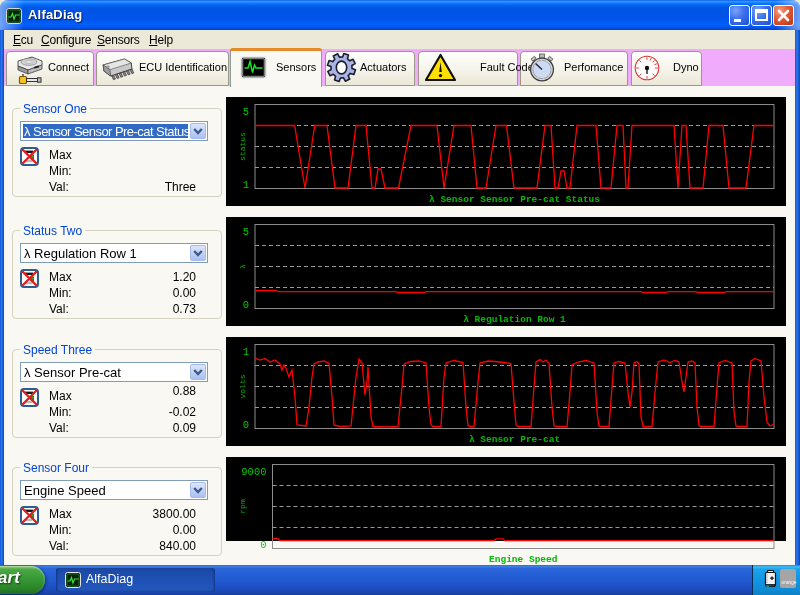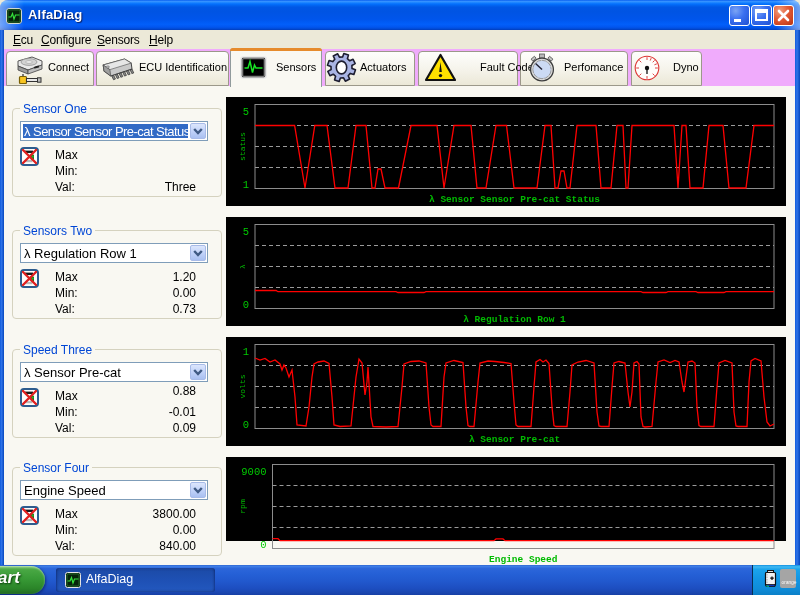--- a/index.html
+++ b/index.html
@@ -31,21 +31,21 @@
 .tabtxt{position:absolute;font-size:11px;color:#000;top:12px;white-space:nowrap}
 
 .grp{position:absolute;left:12px;width:210px;height:89px;border:1px solid #d5d2bf;border-radius:4px}
 .grplbl{position:absolute;left:7px;top:-7px;background:#f9f8f2;padding:0 3px;color:#0046d5;font-size:12px;white-space:nowrap}
 .combo{position:absolute;left:7px;top:12px;width:188px;height:20px;border:1px solid #7f9db9;background:#fff}
 .cbtxt{position:absolute;left:3px;top:2px;font-size:13px;color:#000;white-space:nowrap}
 .cbbtn{position:absolute;right:1px;top:1px;width:16px;height:16px;border-radius:2px;border:1px solid #a8bbe8;
  background:linear-gradient(180deg,#dce6fc 0%,#c2d3f9 50%,#a9c0f1 100%)}
 .xbtn{position:absolute;left:7px;top:38px;width:19px;height:19px;border:2px solid #2d5c8e;background:#fdfdfd;border-radius:4px}
 .row{position:absolute;font-size:12px;color:#000;white-space:nowrap}
-.rlab{left:42px}.rval{right:25px;text-align:right}
+.rlab{left:36px}.rval{right:25px;text-align:right}
 
 .gpanel{position:absolute;left:225.5px;width:560px;height:109px;background:#000}
 
 #taskbar{left:0;top:565px;width:800px;height:30px;
  background:linear-gradient(180deg,#1e52c4 0%,#4686ea 3%,#3a78e4 6%,#2c66da 12%,#2560d6 30%,#2158cd 55%,#1d4ec0 78%,#1a46b0 92%,#173fa5 100%)}
 #startbtn{left:-40px;top:566px;width:85px;height:28px;border-radius:0 14px 14px 0;
  background:linear-gradient(180deg,#7cc46c 0%,#48a743 14%,#389a36 45%,#2b8529 80%,#226b22 100%);
  box-shadow:inset 0 1px 2px rgba(255,255,255,.5), 1px 1px 3px rgba(0,20,80,.6)}
 #startbtn span{position:absolute;left:23px;top:2px;color:#fff;font-size:17px;font-weight:bold;font-style:italic;text-shadow:1px 1px 2px rgba(0,40,0,.8)}
 #taskbtn{left:56px;top:568px;width:159px;height:24px;border-radius:3px;
@@ -194,21 +194,21 @@
           <path d="M8.6 5.2 L12 5.8 L12 11 L8.6 10.2 Z" fill="#167c16"></path>
           <circle cx="10.6" cy="7.6" r="1.1" fill="#2fae2f"></circle>
           <path d="M1 1 L14 14 M14 1 L1 14" stroke="#e02020" stroke-width="2.4" stroke-linecap="round"></path>
         </svg></div>
  <span class="row rlab" style="top:39px">Max</span>
  <span class="row rlab" style="top:55px">Min:</span>
  <span class="row rlab" style="top:71px">Val:</span>
  <span class="row rval" style="top:71px">Three</span>
 </div>
 <div class="grp" style="top:230px">
- <span class="grplbl">Sensors Two</span>
+ <span class="grplbl">Status Two</span>
  <div class="combo">
         <span class="cbtxt">λ Regulation Row 1</span>
   <div class="cbbtn"><svg width="14" height="14" viewBox="0 0 14 14">
             <path d="M3.2 5 L7 9 L10.8 5" stroke="#3f5a84" stroke-width="2.4" fill="none"></path>
           </svg></div>
  </div>
  <div class="xbtn"><svg width="15" height="15" viewBox="0 0 15 15">
           <rect x="3" y="1.6" width="8" height="2.4" fill="#1a1a1a"></rect>
           <rect x="3.4" y="11" width="7" height="2.2" fill="#b9b9b9"></rect>
           <path d="M8.6 5.2 L12 5.8 L12 11 L8.6 10.2 Z" fill="#167c16"></path>
@@ -234,21 +234,21 @@
           <rect x="3" y="1.6" width="8" height="2.4" fill="#1a1a1a"></rect>
           <rect x="3.4" y="11" width="7" height="2.2" fill="#b9b9b9"></rect>
           <path d="M8.6 5.2 L12 5.8 L12 11 L8.6 10.2 Z" fill="#167c16"></path>
           <circle cx="10.6" cy="7.6" r="1.1" fill="#2fae2f"></circle>
           <path d="M1 1 L14 14 M14 1 L1 14" stroke="#e02020" stroke-width="2.4" stroke-linecap="round"></path>
         </svg></div>
  <span class="row rlab" style="top:39px">Max</span>
  <span class="row rlab" style="top:55px">Min:</span>
  <span class="row rlab" style="top:71px">Val:</span>
  <span class="row rval" style="top:34px">0.88</span>
- <span class="row rval" style="top:55px">-0.01</span>
+ <span class="row rval" style="top:55px">-0.02</span>
  <span class="row rval" style="top:71px">0.09</span>
 </div>
 <div class="grp" style="top:466.5px">
  <span class="grplbl">Sensor Four</span>
  <div class="combo">
         <span class="cbtxt">Engine Speed</span>
   <div class="cbbtn"><svg width="14" height="14" viewBox="0 0 14 14">
             <path d="M3.2 5 L7 9 L10.8 5" stroke="#3f5a84" stroke-width="2.4" fill="none"></path>
           </svg></div>
  </div>

